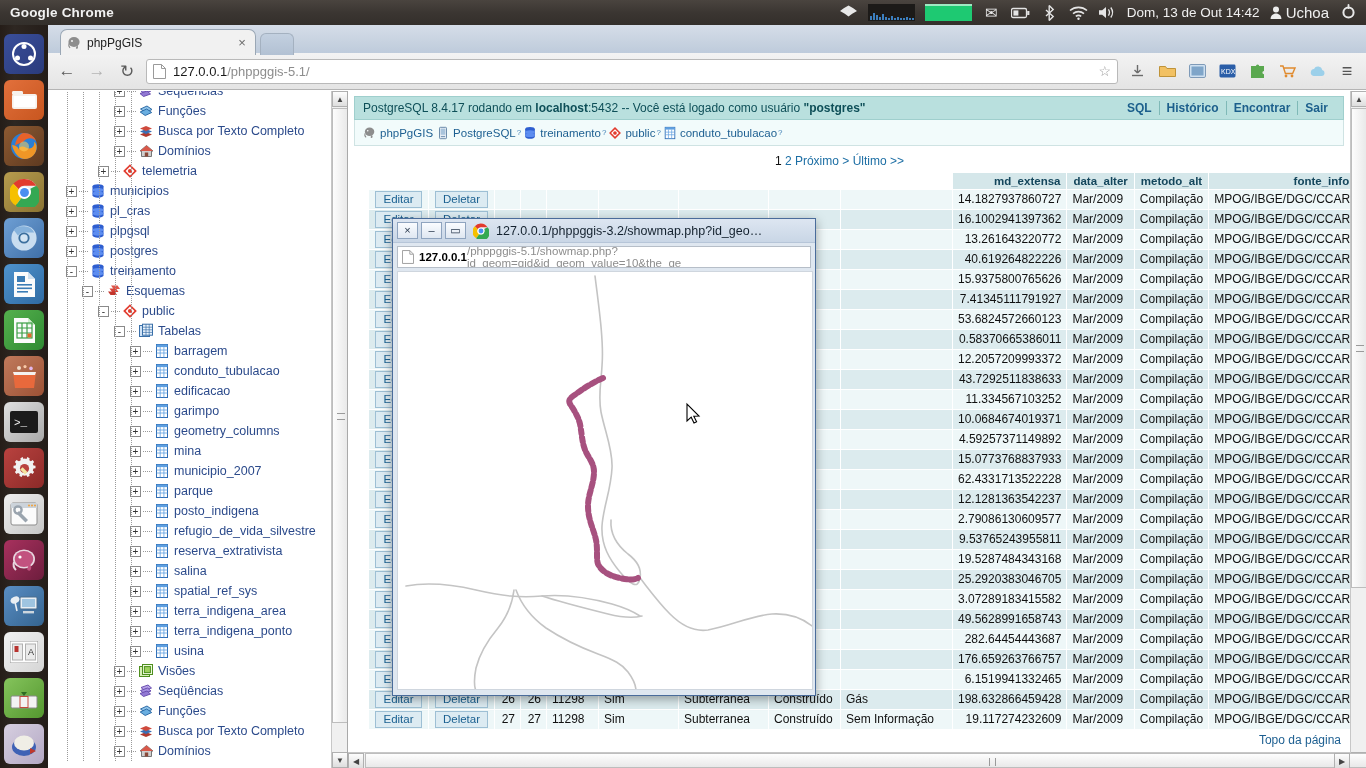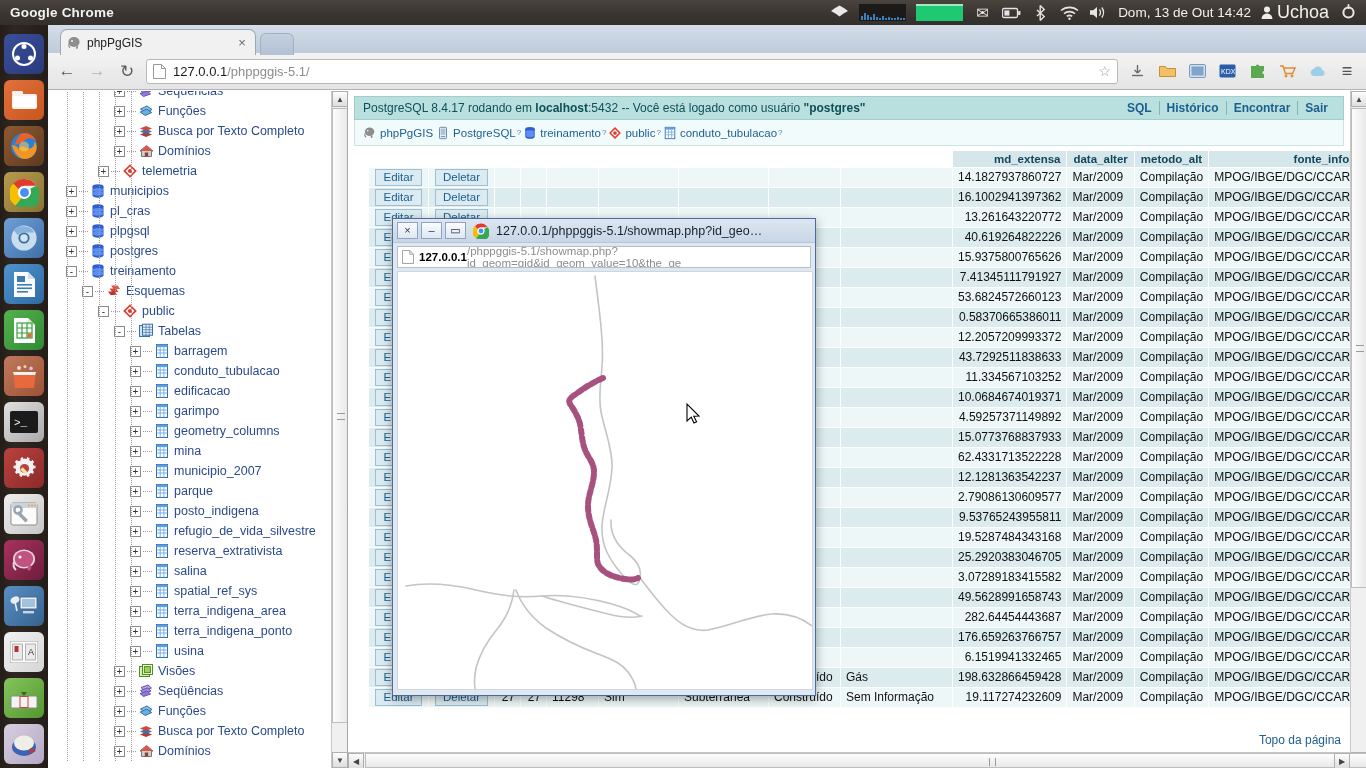--- a/index.html
+++ b/index.html
@@ -15,21 +15,21 @@
     position:absolute; left:0; top:0; width:1366px; height:25px;
     background:linear-gradient(to bottom,#4a443f 0%,#3b3632 50%,#332f2b 100%);
     display:flex; align-items:center; color:#f2f2f2; font-size:13px;
     z-index:60;
   }
   #top-panel .app-name{ font-weight:bold; margin-left:10px; font-size:13.5px; letter-spacing:.2px;}
   #tray{ margin-left:auto; display:flex; align-items:center; gap:10px; padding-right:8px;}
   #tray .tr-ico{ width:19px; height:19px; display:flex; align-items:center; justify-content:center;
     color:#e8e8e8; font-size:15px; line-height:1;}
   #tray .clock{ font-size:13.5px; color:#f0f0f0; white-space:nowrap;}
-  #tray .user{ font-size:18px; color:#f0f0f0; display:flex; align-items:center; gap:4px;}
+  #tray .user{ font-size:15px; color:#f0f0f0; display:flex; align-items:center; gap:4px;}
   .netgraph{ width:47px; height:17px; background:#1c1a18; position:relative; overflow:hidden;}
   .netgraph i{ position:absolute; bottom:1px; width:2px; background:#3c7fbf; display:block;}
   .greenbox{ width:47px; height:17px; background:#1ec972; border-top:2px solid #9fe8c3;}
 
   
   #launcher{
     position:absolute; left:0; top:25px; width:48px; height:743px;
     background:linear-gradient(to right,#251d18 0%,#2e2722 30%,#241d19 100%);
     z-index:55; padding-top:4px;
   }
@@ -1083,20 +1083,26 @@
                     <path d="M2.5 7h11M2.5 10h11M6.2 4.1v10.4M9.9 4.1v10.4"></path>
                   </g>
                 </svg>
               </span>
               <span class="ctx">conduto_tubulacao</span>
               <span class="sup">?</span>
             </span>
           </div>
 
 
+        <div id="pager">
+          <span class="cur">1</span>
+          <a>2</a>
+          <a>Próximo &gt;</a>
+          <a>Último &gt;&gt;</a>
+        </div>
 
         <div id="tbl-wrap">
           <table class="grid">
             <thead>
                 <tr id="thead-row">
                   <th style="background:transparent;border:none;width:60px"></th>
                   <th style="background:transparent;border:none;width:66px"></th>
                   <th style="background:transparent;border:none;width:26px"></th>
                   <th style="background:transparent;border:none;width:26px"></th>
                   <th style="background:transparent;border:none;width:52px"></th>
@@ -1551,21 +1557,21 @@
     <span class="chrome-dot">
       <svg width="16" height="16" viewBox="0 0 30 30">
           <circle cx="15" cy="15" r="14" fill="#efefef"></circle>
           <path d="M15 1a14 14 0 0 1 12.2 7.1H15a6.9 6.9 0 0 0-6.1 3.6L3.4 6A14 14 0 0 1 15 1z" fill="#e23b2e"></path>
           <path d="M3.4 6l5.5 5.7A6.9 6.9 0 0 0 11.6 21L6 28.5A14 14 0 0 1 3.4 6z" fill="#f6c000"></path>
           <path d="M27.2 8.1A14 14 0 0 1 6 28.5L11.6 21a6.9 6.9 0 0 0 9.8-4.6 6.9 6.9 0 0 0-.4-5.3z" fill="#34a853"></path>
           <circle cx="15" cy="15" r="6.3" fill="#fff"></circle>
           <circle cx="15" cy="15" r="4.6" fill="#4a8ff0"></circle>
         </svg>
     </span>
-    <span class="pt">127.0.0.1/phppggis-5.1/showmap.php?id_geo…</span>
+    <span class="pt">127.0.0.1/phppggis-3.2/showmap.php?id_geo…</span>
   </div>
 
   <div id="pop-url">
     <span class="pageico">
       <svg width="12" height="14" viewBox="0 0 13 15">
           <path d="M.5.5h8l4 4v10H.5z" fill="#fff" stroke="#9a9a9a"></path>
           <path d="M8.5.5v4h4" fill="none" stroke="#9a9a9a"></path>
         </svg>
     </span>
     <b>127.0.0.1</b>

